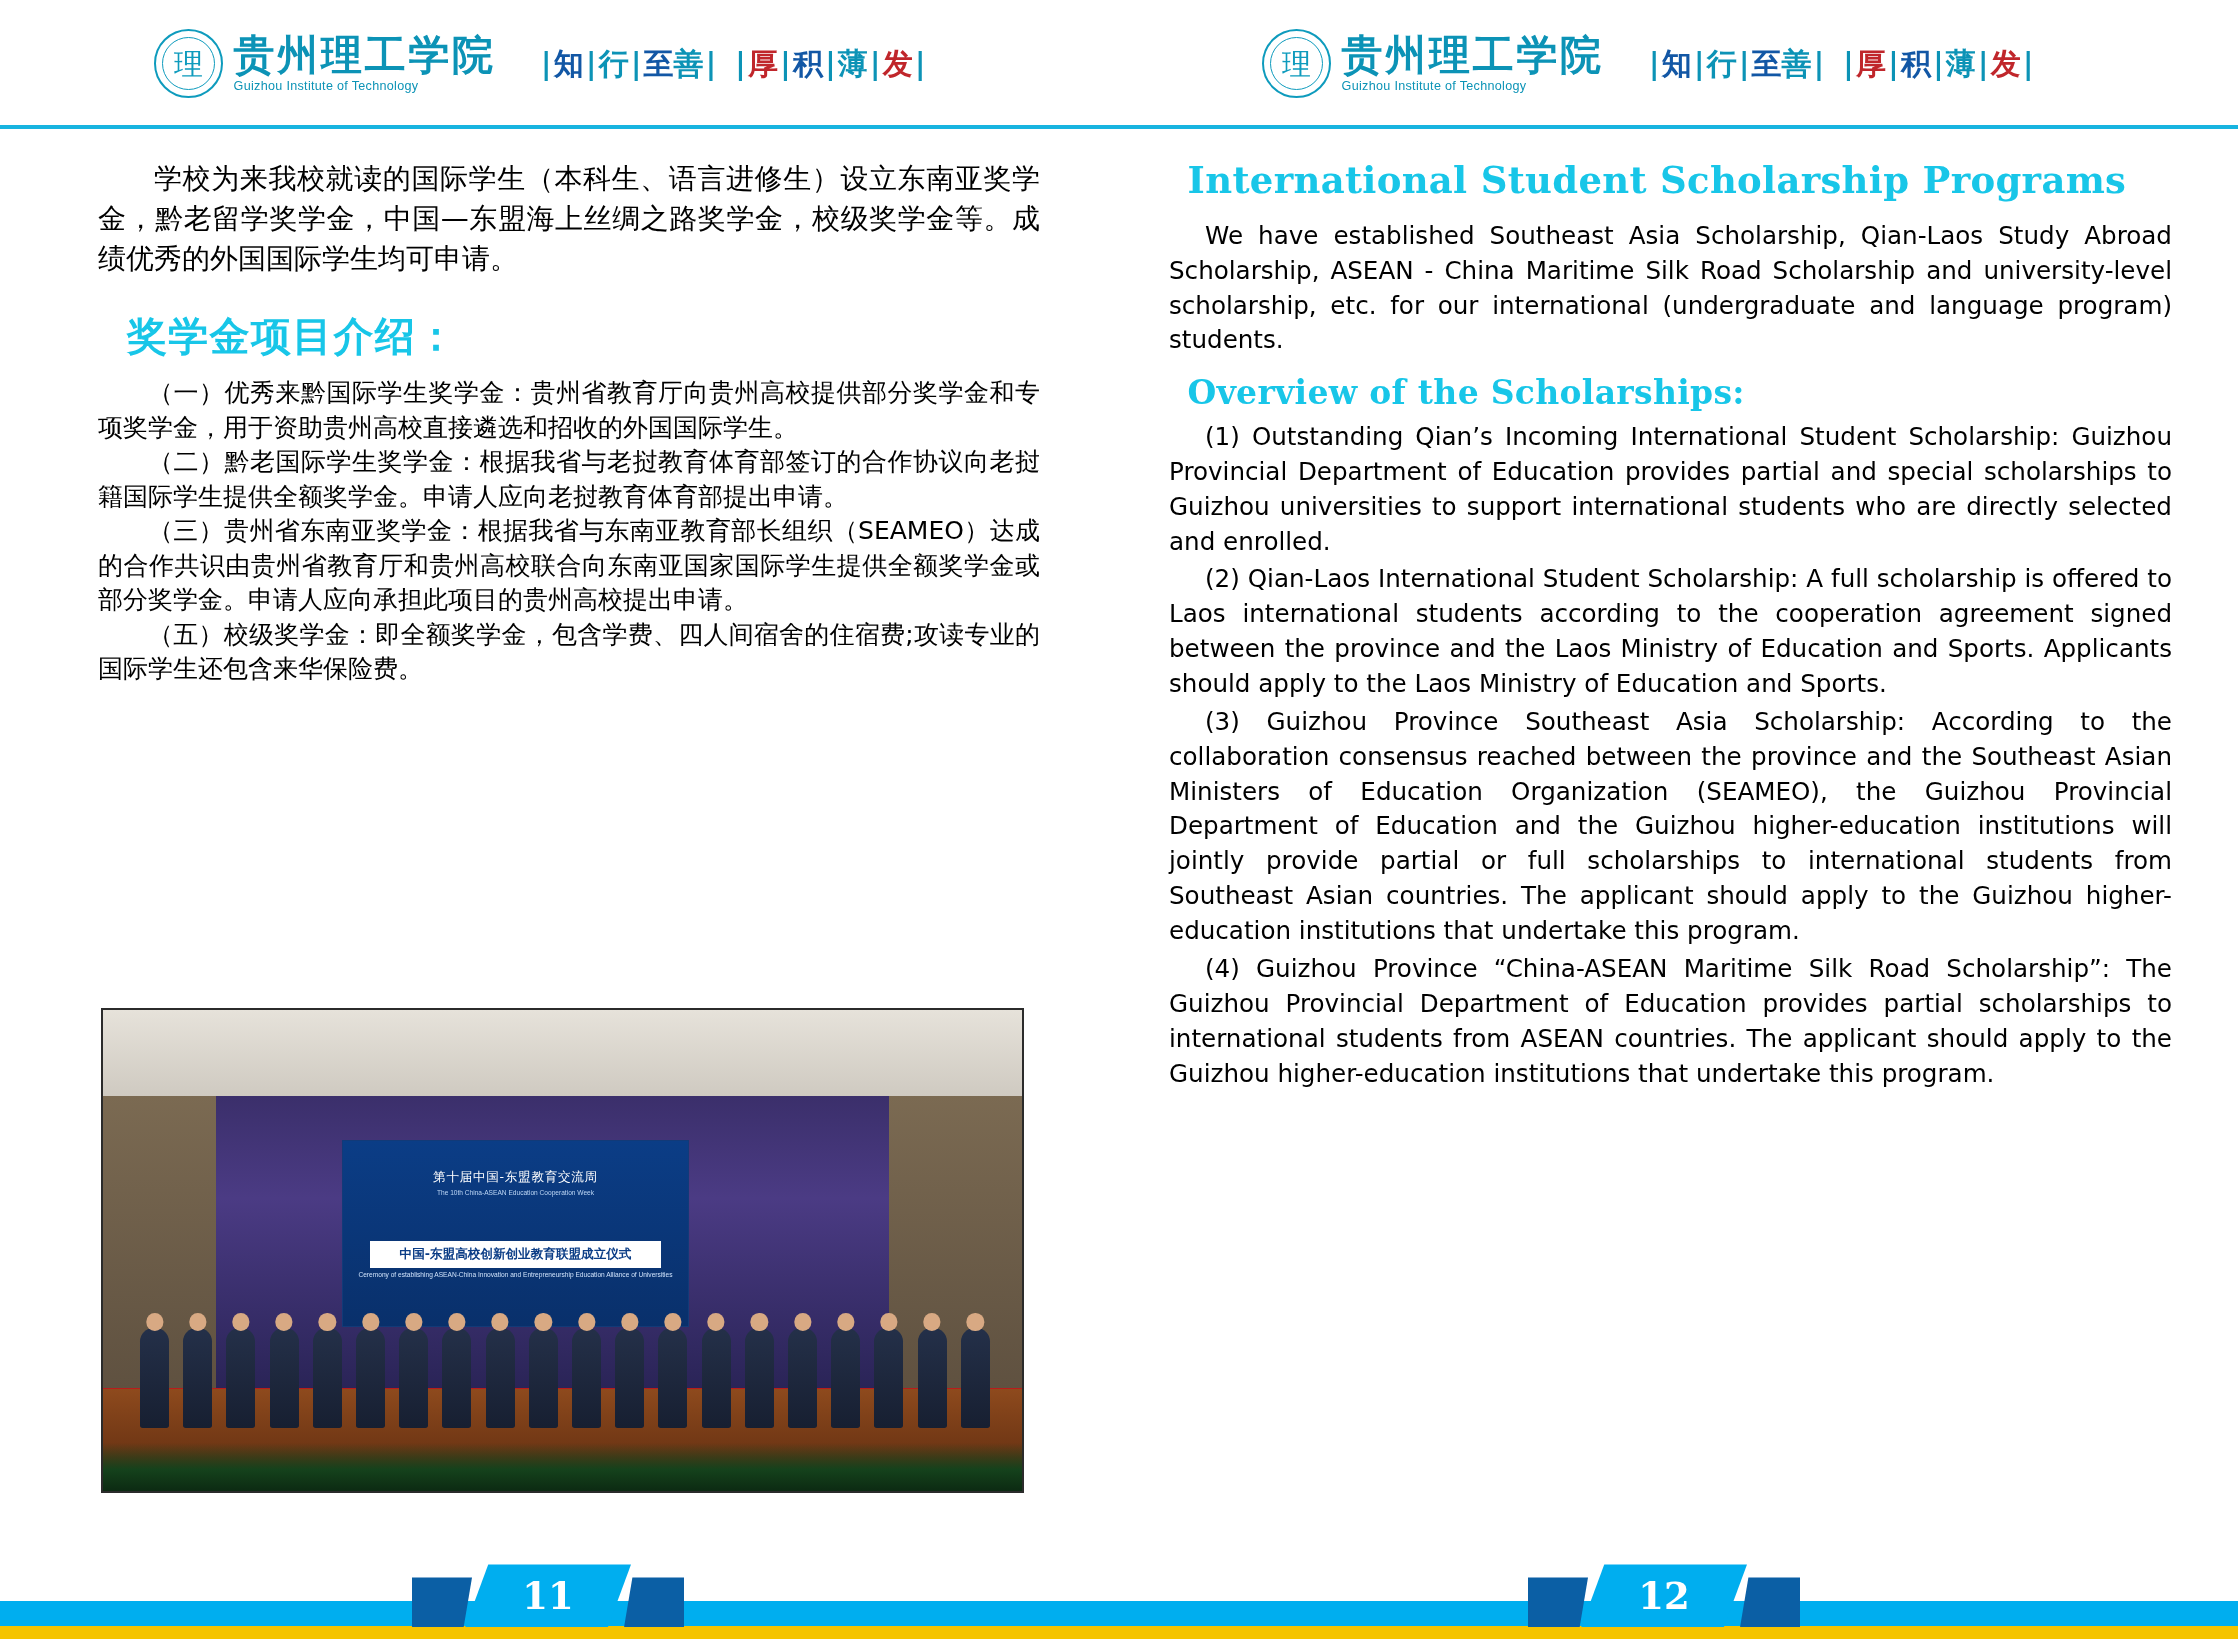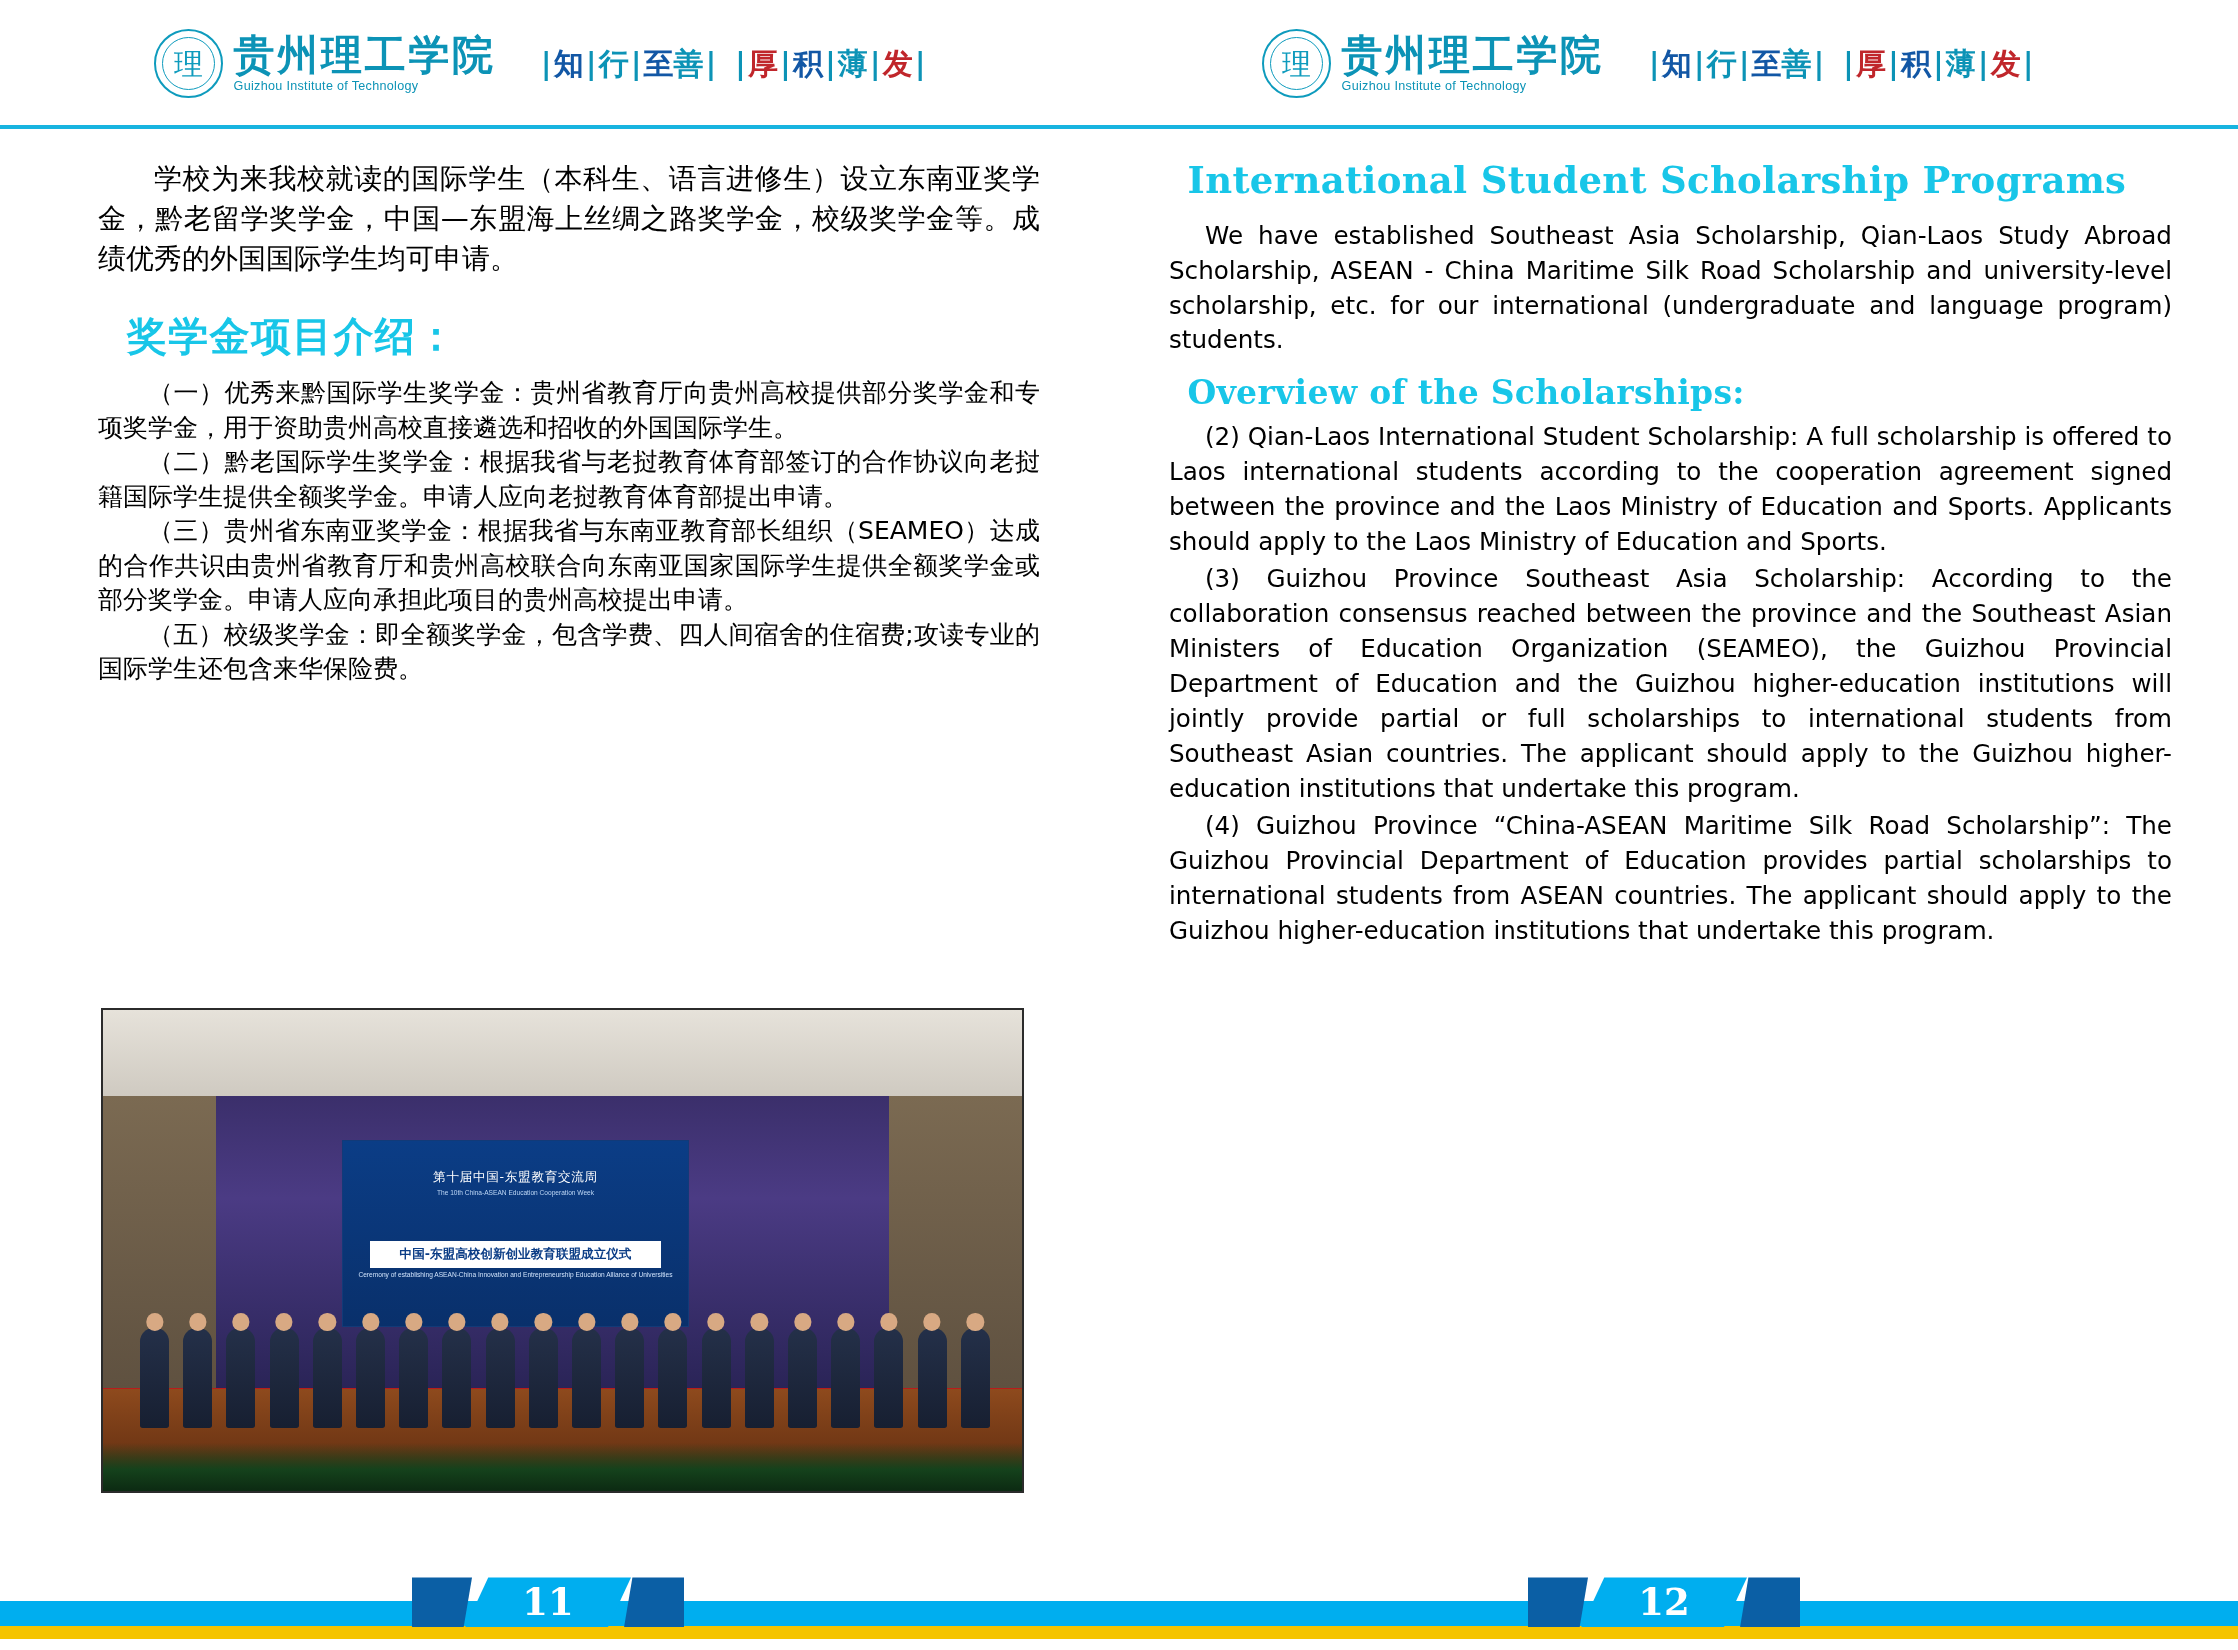--- a/index.html
+++ b/index.html
@@ -289,21 +289,21 @@
     background: #f5c400;
   }
   .footer-band-white {
     position: absolute; left: 0; bottom: 0; width: 100%; height: 10.6px;
     background: #ffffff;
   }
   .page-tag {
     position: absolute;
     bottom: 22.6px;
     width: 166px;
-    height: 50px;
+    height: 63px;
     background: #00aeef;
     color: #ffffff;
     font-family: "DejaVu Serif", serif;
     font-weight: bold;
     font-size: 37px;
     display: flex;
     align-items: center;
     justify-content: center;
     clip-path: polygon(14% 0%, 100% 0%, 86% 100%, 0% 100%);
   }
@@ -446,20 +446,21 @@
       <div class="ph-person"></div>
     </div>
 
     <div class="ph-plants"></div>
   </div>
 
   <div class="col-right">
     <h1 class="en-title">International Student Scholarship Programs</h1>
     <p class="en-para">We have established Southeast Asia Scholarship, Qian-Laos Study Abroad Scholarship, ASEAN - China Maritime Silk Road Scholarship and university-level scholarship, etc. for our international (undergraduate and language program) students.</p>
     <h2 class="en-subtitle">Overview of the Scholarships:</h2>
+    <p class="en-para">(1) Outstanding Qian’s Incoming International Student Scholarship: Guizhou Provincial Department of Education provides partial and special scholarships to Guizhou universities to support international students who are directly selected and enrolled.</p>
     <p class="en-para">(2) Qian-Laos International Student Scholarship: A full scholarship is offered to Laos international students according to the cooperation agreement signed between the province and the Laos Ministry of Education and Sports. Applicants should apply to the Laos Ministry of Education and Sports.</p>
     <p class="en-para">(3) Guizhou Province Southeast Asia Scholarship: According to the collaboration consensus reached between the province and the Southeast Asian Ministers of Education Organization (SEAMEO), the Guizhou Provincial Department of Education and the Guizhou higher-education institutions will jointly provide partial or full scholarships to international students from Southeast Asian countries. The applicant should apply to the Guizhou higher-education institutions that undertake this program.</p>
     <p class="en-para">(4) Guizhou Province “China-ASEAN Maritime Silk Road Scholarship”: The Guizhou Provincial Department of Education provides partial scholarships to international students from ASEAN countries. The applicant should apply to the Guizhou higher-education institutions that undertake this program.</p>
   </div>
 
   <div class="footer">
     <div class="footer-band-blue"></div>
     <div class="footer-band-yellow"></div>
     <div class="footer-band-white"></div>
 

